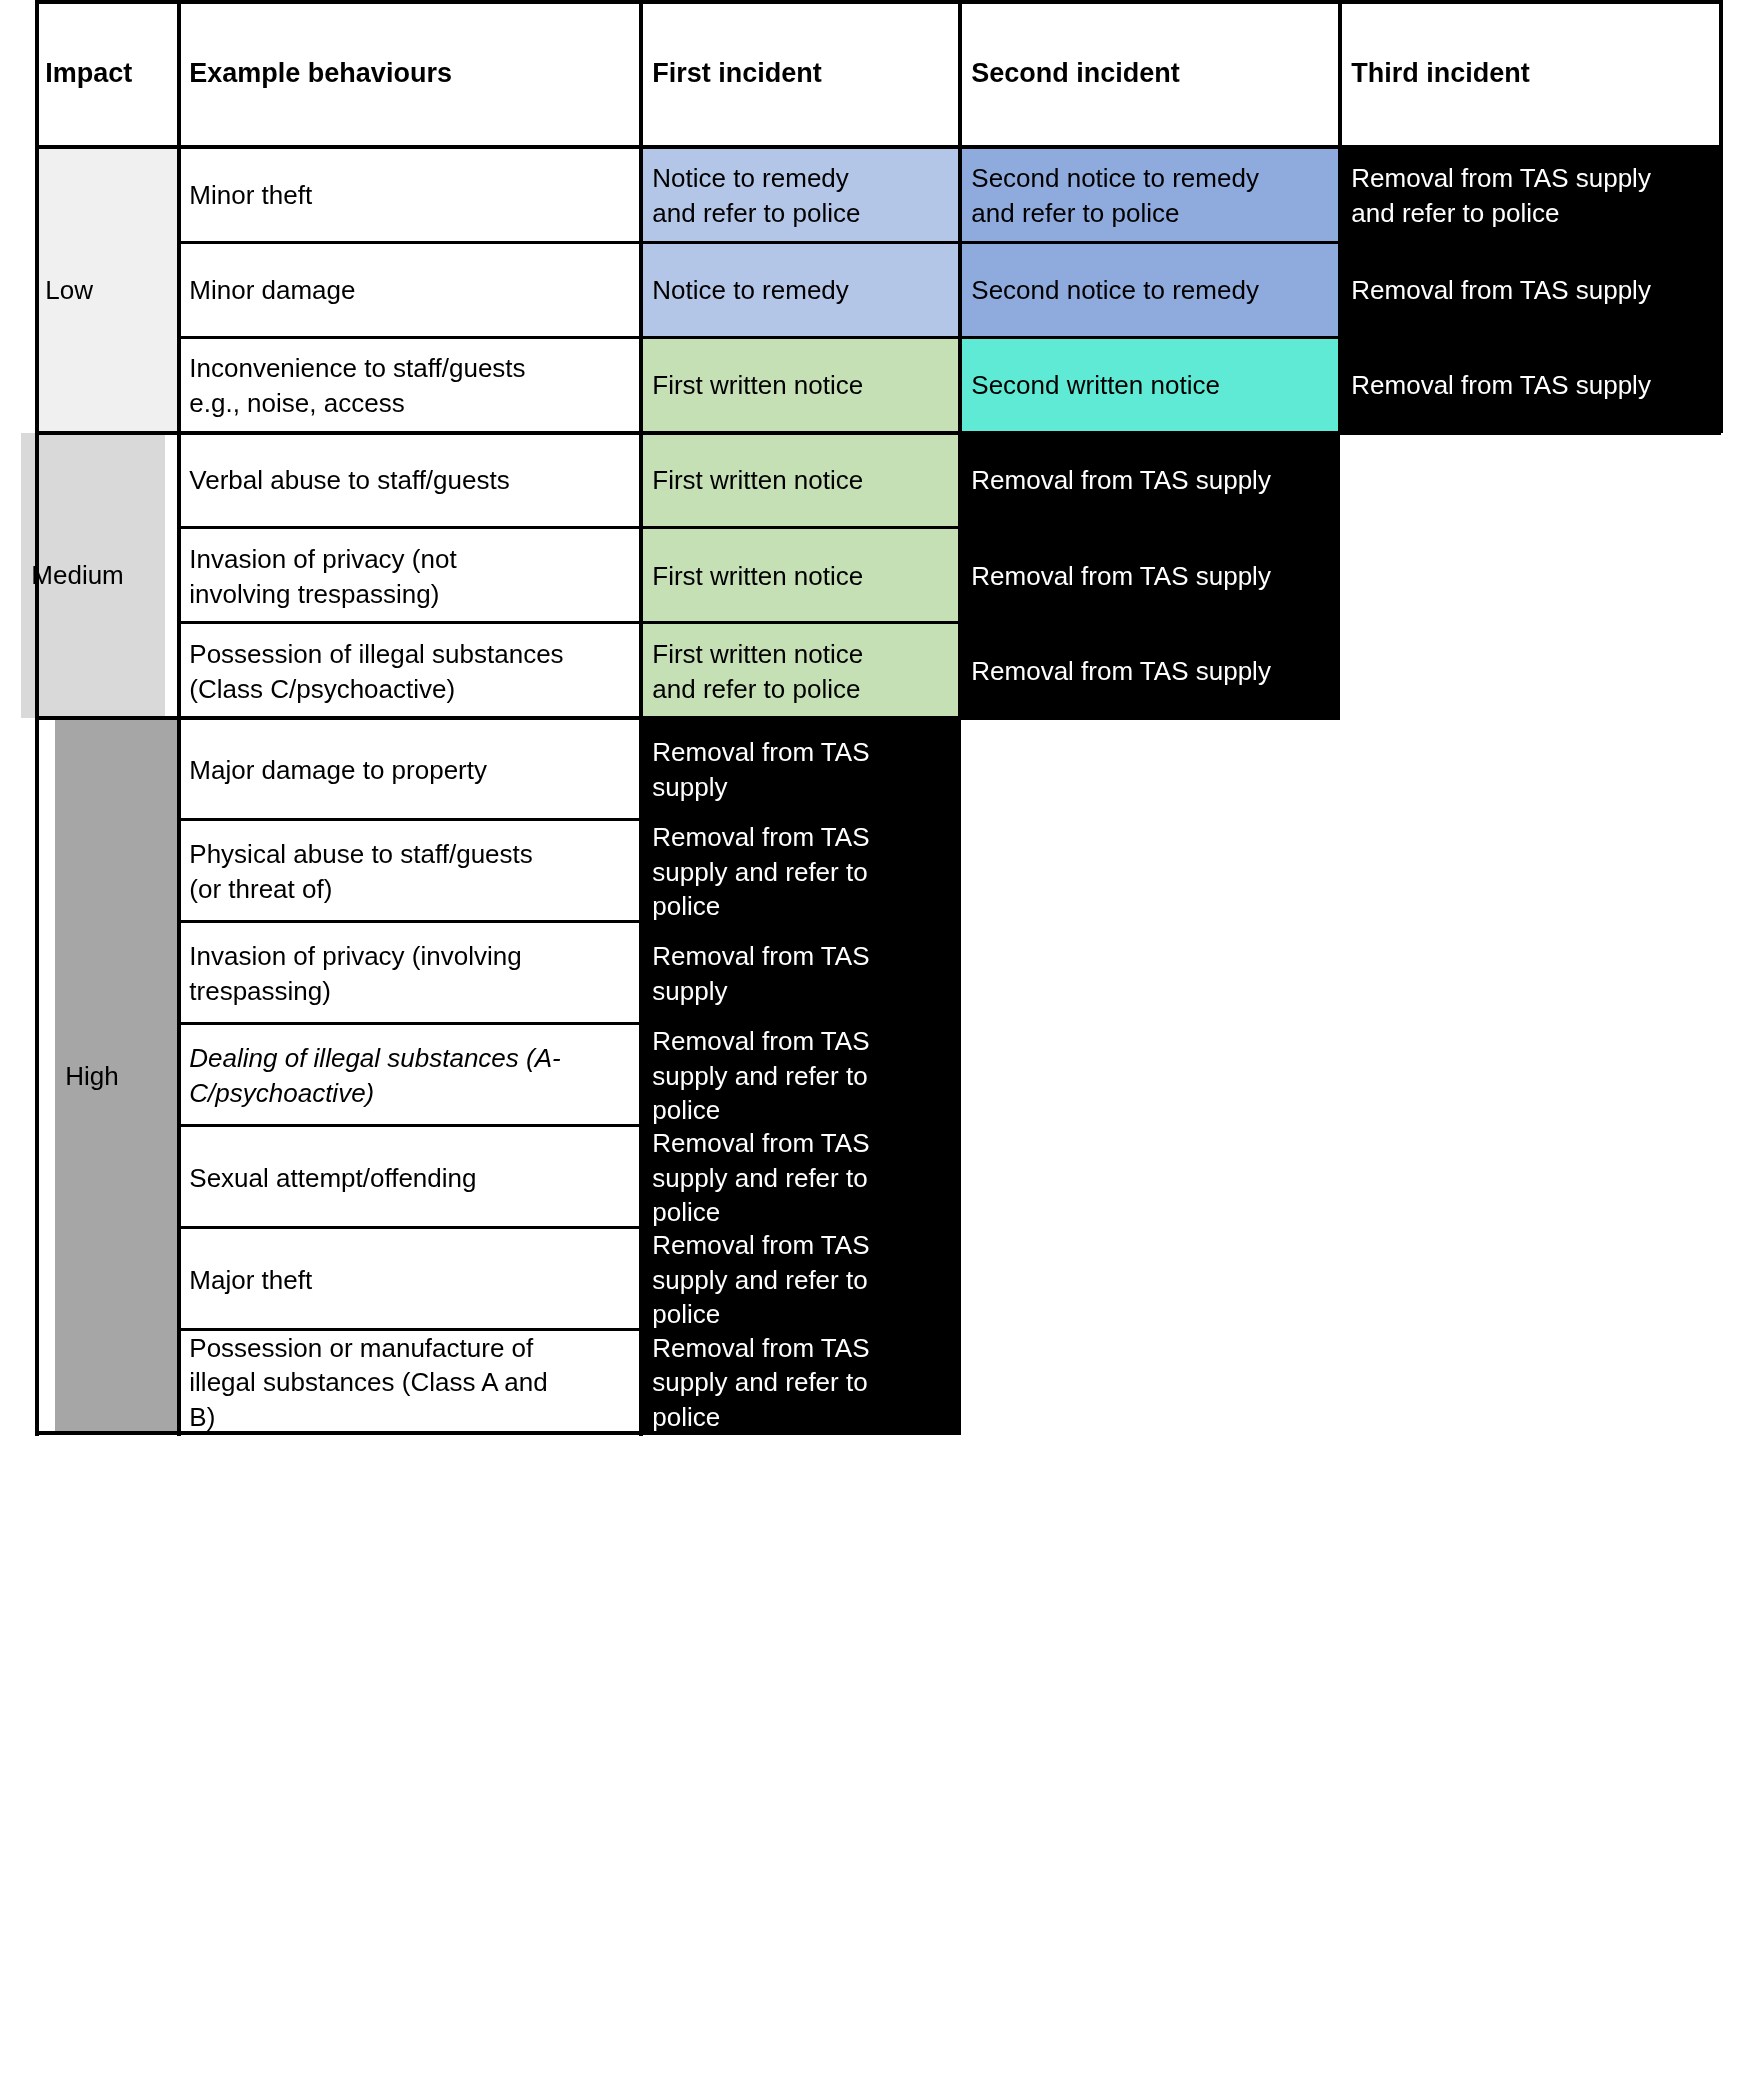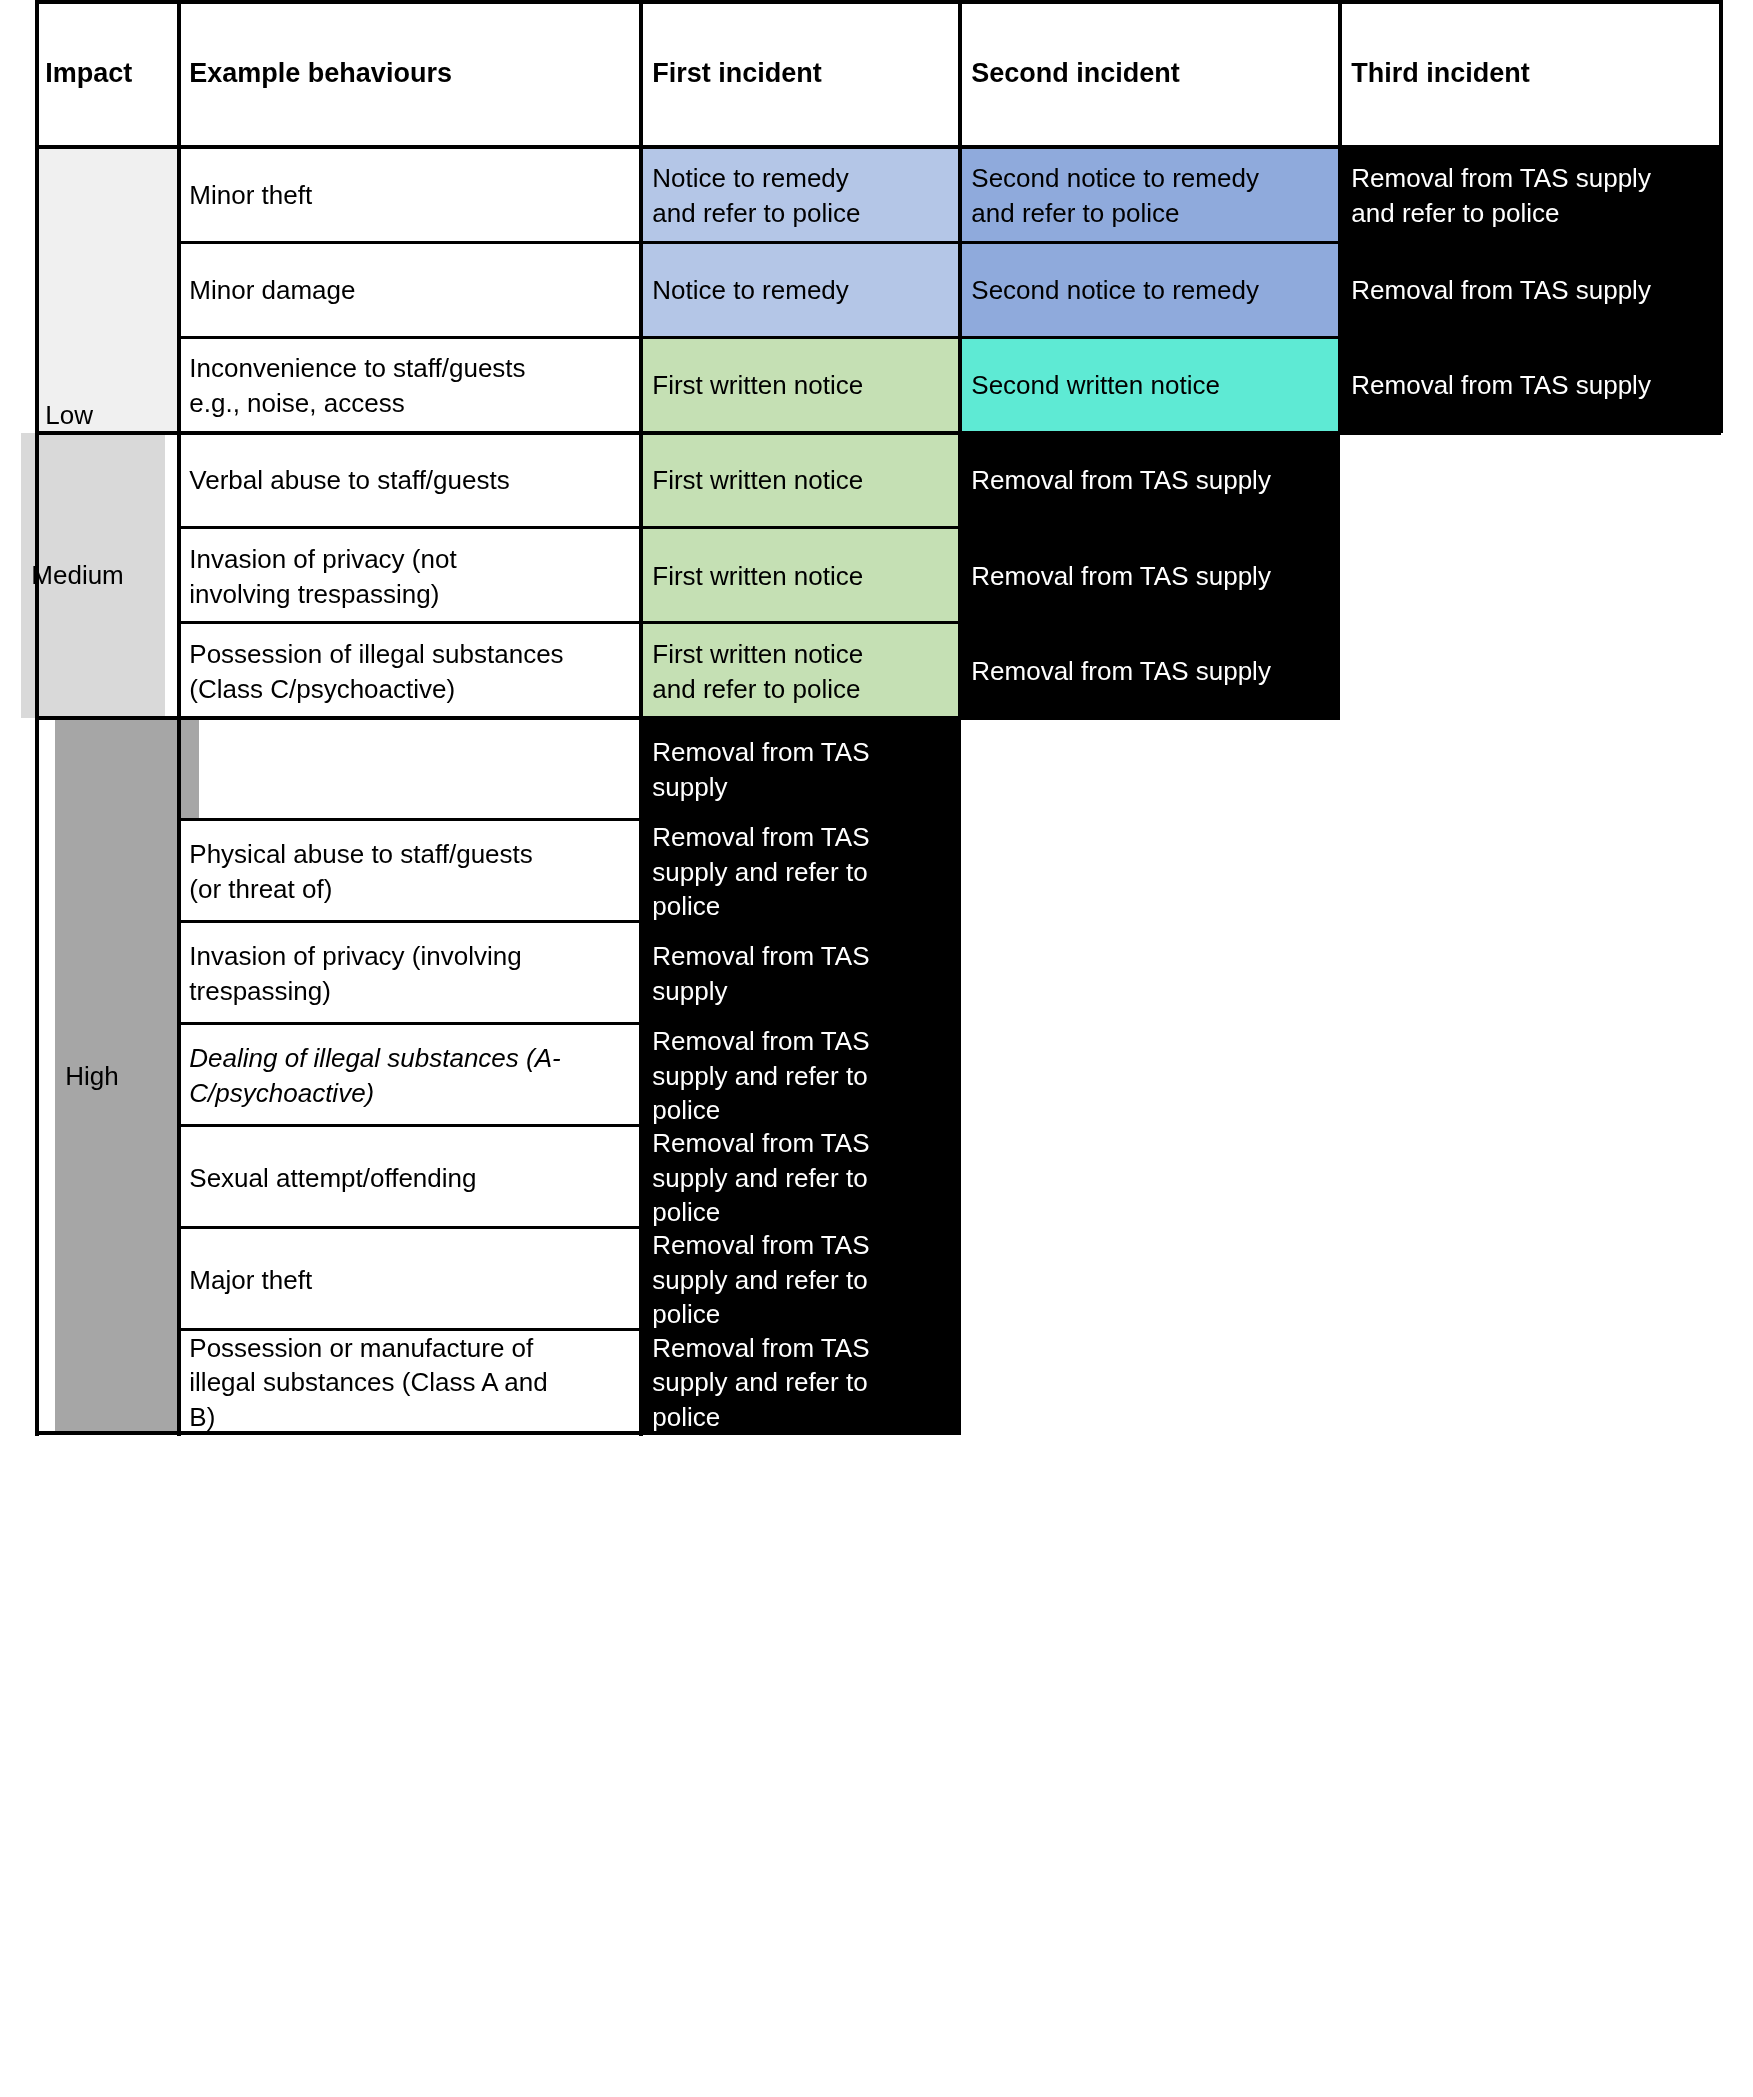--- a/index.html
+++ b/index.html
@@ -22,21 +22,21 @@
     display:block;
     width:100%;
     padding:0 10.3px;
     font-size:26px;
     line-height:1.33;
     color:#000;
     white-space:pre-line;
   }
   .hdr .txt{font-weight:bold;font-size:27px;}
   .white{background:#ffffff;}
-  .gLow{background:#f0f0f0;align-items:flex-end;}
+  .gLow{background:#f0f0f0;}
   .gMed{background:#d9d9d9;}
   .gHigh{background:#a6a6a6;margin-left:20px;}
   .blueL{background:#b4c6e7;}
   .blueD{background:#8faadc;}
   .greenL{background:#c5e0b4;}
   .greenD{background:#5eead4;}
   .black{background:#000000;}
   .black .txt{color:#ffffff;}
 
   
@@ -145,20 +145,23 @@
 (Class C/psychoactive)</span>
   </div>
   <div class="cell greenL" style="left:642px;top:624px;width:319px;height:95px;">
     <span class="txt">First written notice
 and refer to police</span>
   </div>
   <div class="cell black" style="left:961px;top:624px;width:379px;height:95px;">
     <span class="txt">Removal from TAS supply</span>
   </div>
 
+  <div class="cell white" style="left:179px;top:719px;width:463px;height:102px;">
+    <span class="txt">Major damage to property</span>
+  </div>
   <div class="cell black" style="left:642px;top:719px;width:319px;height:102px;">
     <span class="txt">Removal from TAS
 supply</span>
   </div>
 
   <div class="cell white" style="left:179px;top:821px;width:463px;height:102px;">
     <span class="txt">Physical abuse to staff/guests
 (or threat of)</span>
   </div>
   <div class="cell black" style="left:642px;top:821px;width:319px;height:102px;">

